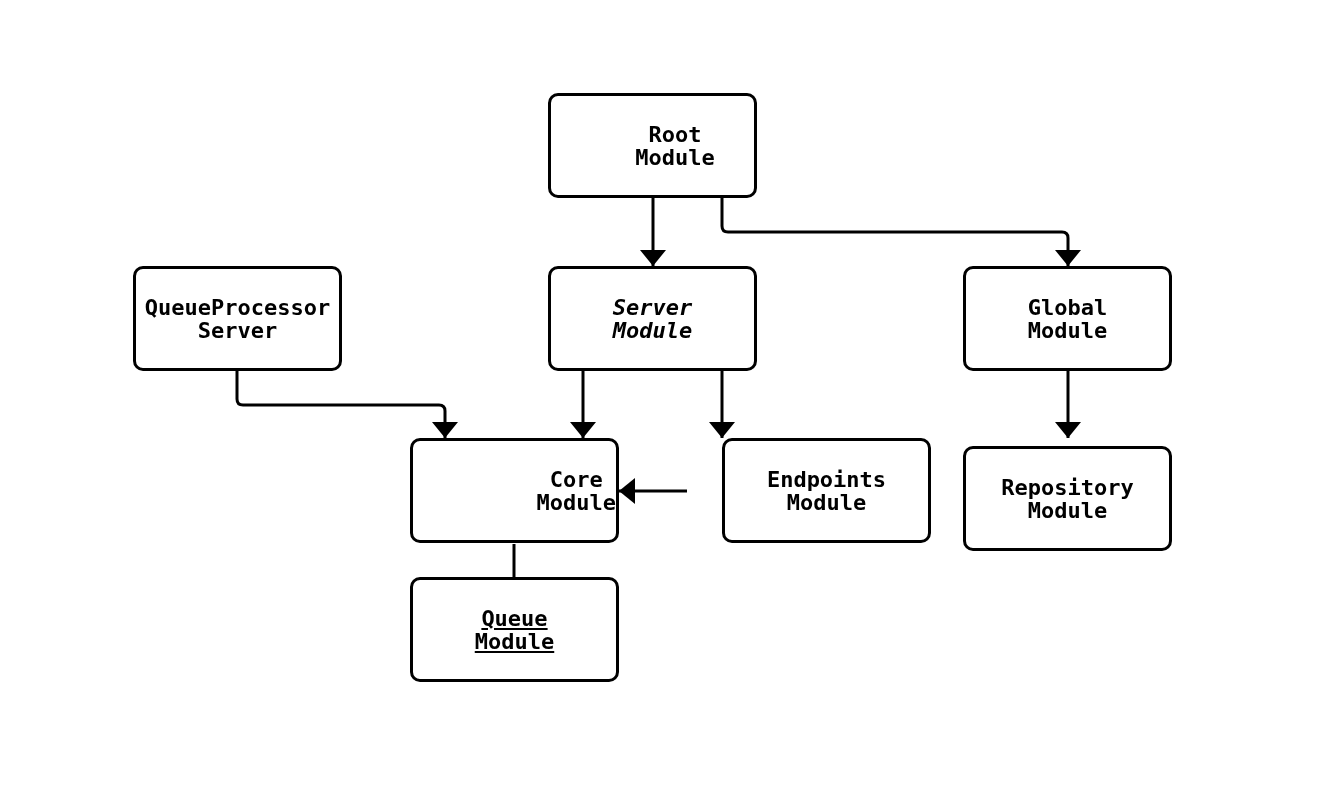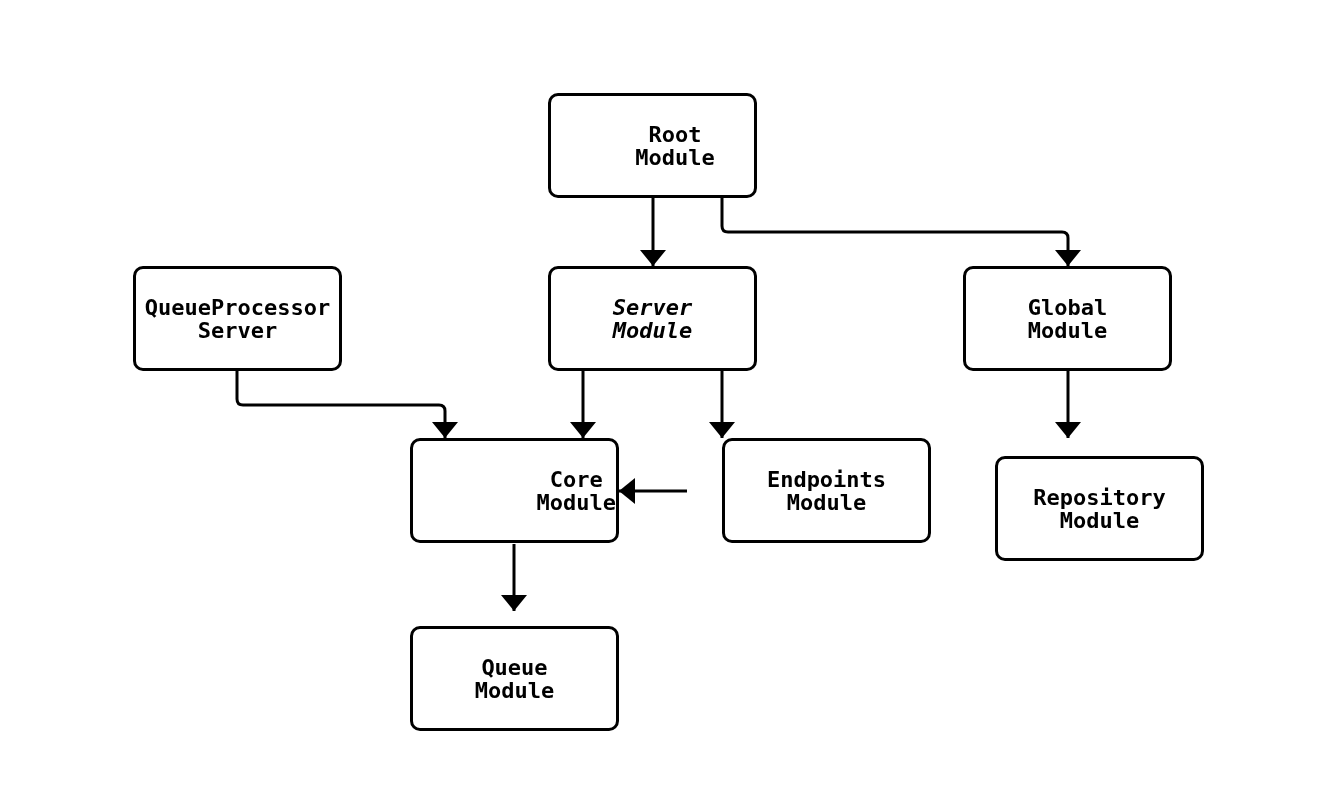--- a/index.html
+++ b/index.html
@@ -50,22 +50,22 @@
     line-height: 23px;
     color: var(--text);
   }
   
   .pos-root           { left: 548px;  top: 93px; padding-left: 45px;  }
   .pos-server         { left: 548px;  top: 266px; font-style: italic; }
   .pos-global         { left: 963px;  top: 266px; }
   .pos-queueprocessor { left: 133px;  top: 266px; }
   .pos-core           { left: 410px;  top: 438px; justify-content: flex-end; }
   .pos-endpoints      { left: 687px;  top: 438px; margin-left: 35px; }
-  .pos-repository     { left: 963px;  top: 456px; margin-left: 32px; }
-  .pos-queue          { left: 410px;  top: 626px; }
+  .pos-repository     { left: 963px;  top: 446px; }
+  .pos-queue          { left: 410px;  top: 577px; text-decoration: underline; }
 </style>
 </head>
 <body>
 
 <div class="canvas">
 
   <svg class="edges" viewBox="0 0 1337 809" xmlns="http://www.w3.org/2000/svg">
     <defs>
       <marker id="arrow" viewBox="0 0 16 26" markerWidth="16" markerHeight="26" refX="16" refY="13" orient="auto" markerUnits="userSpaceOnUse">
         <path class="arrowhead" d="M0,0 L16,13 L0,26 Z"></path>

